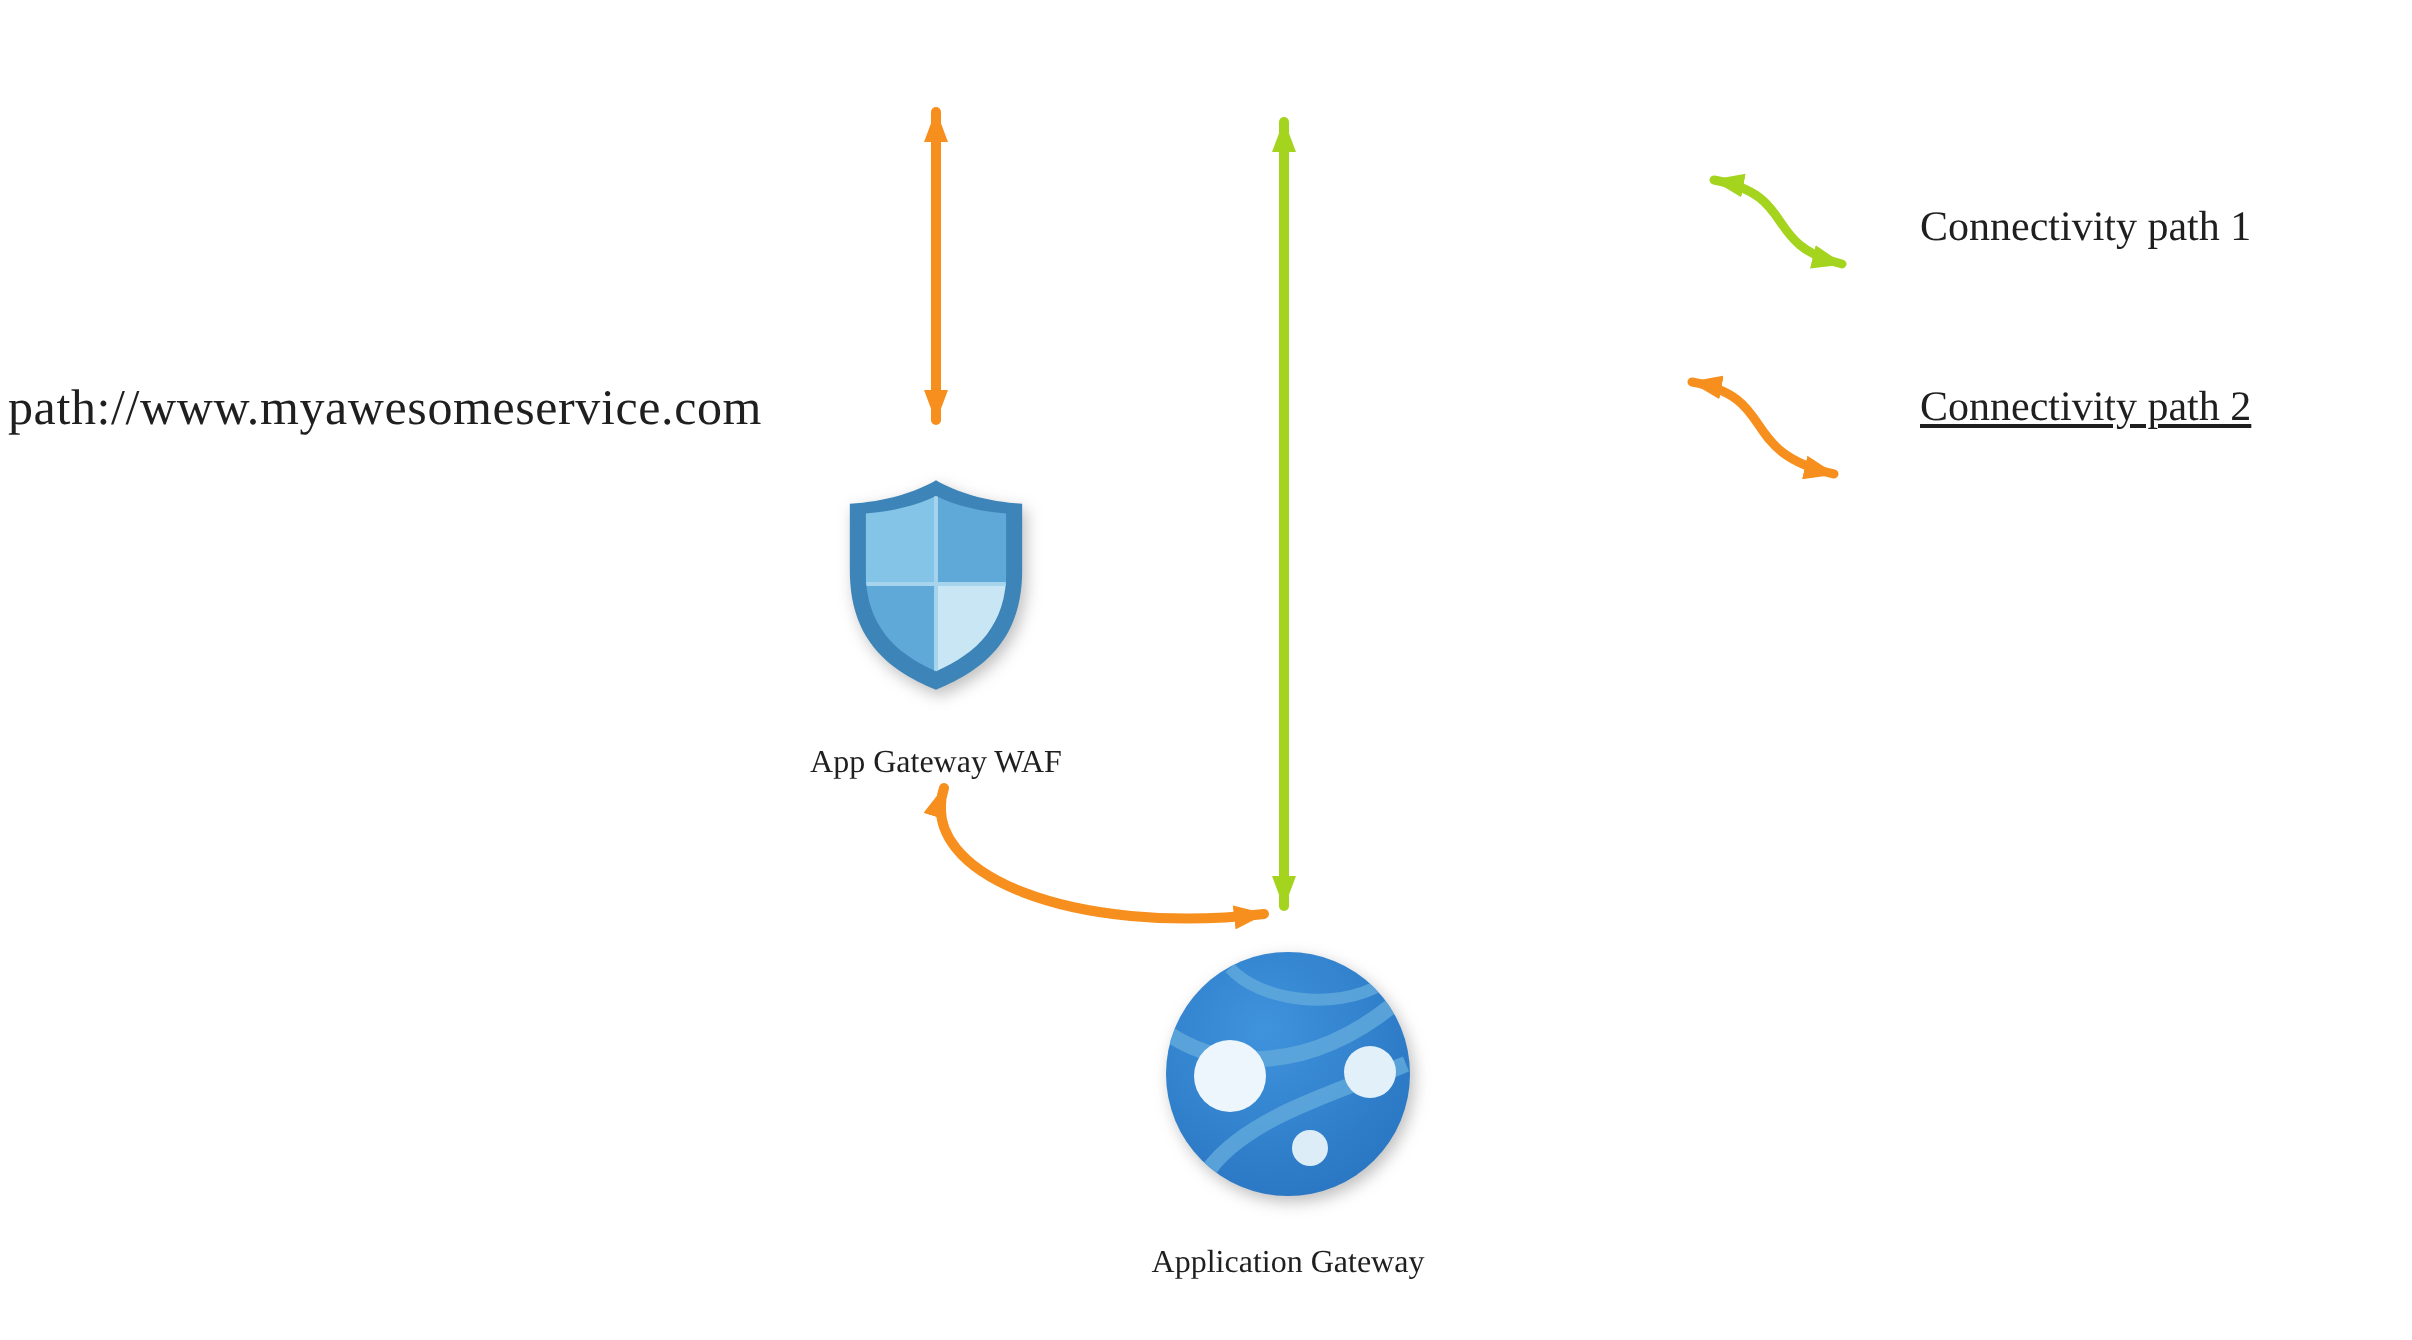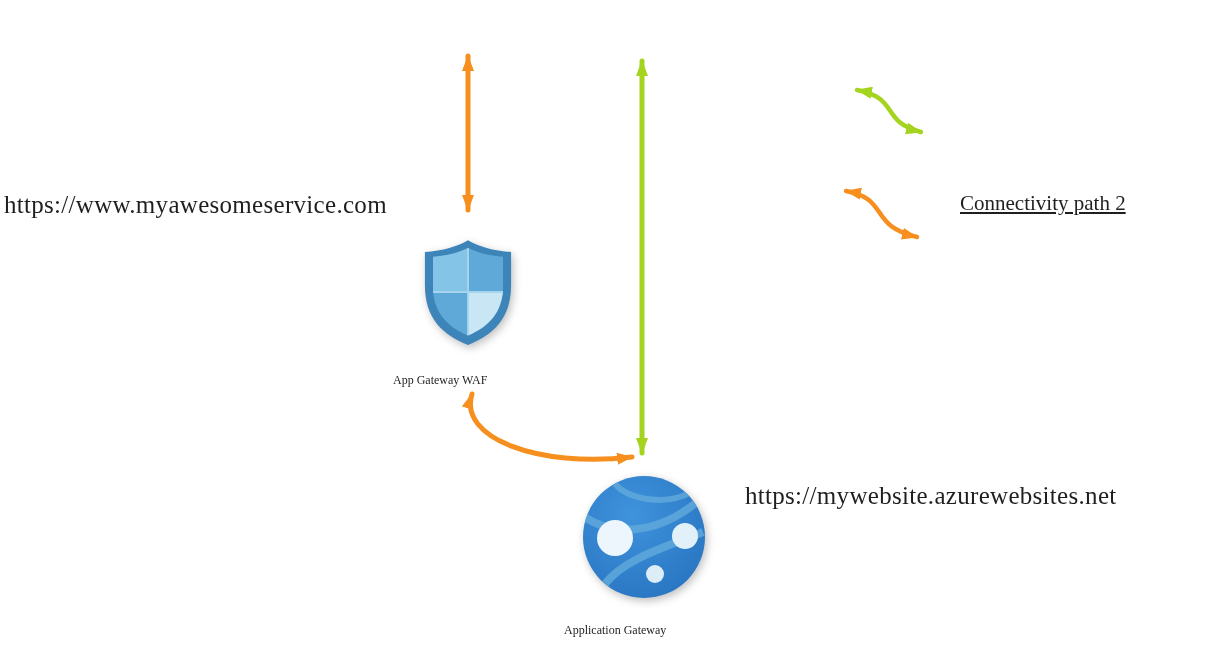--- a/index.html
+++ b/index.html
@@ -28,21 +28,22 @@
     color: #1f1f1f;
     white-space: nowrap;
   }
   .url {
     font-size: 25px;
     letter-spacing: 0.3px;
   }
   .url-left  { left: 4px;   top: 191px; }
   .url-right { left: 745px; top: 482px; }
   .icon-label {
-    font-size: 12px;
+    font-size: 16px;
+    text-align: center;
   }
   .waf-label { left: 393px; top: 373px; width: 150px; }
   .app-label { left: 564px; top: 623px; width: 160px; }
   .legend-label {
     font-size: 21px;
   }
   .legend-1 { left: 960px; top: 101px; }
   .legend-2 { left: 960px; top: 191px; text-decoration: underline; }
   .icon {
     position: absolute;
@@ -71,21 +72,21 @@
 
     <path d="M642 61 L642 453" fill="none" stroke-width="5" stroke-linecap="round" marker-start="url(#mk-green)" marker-end="url(#mk-green)" stroke="#A4D41E"></path>
 
     <path d="M472 394 C 458 438, 538 468, 632 457" fill="none" stroke-width="5" stroke-linecap="round" marker-start="url(#mk-orange)" marker-end="url(#mk-orange)" stroke="#F78F1E"></path>
 
     <path d="M857 90 C 900 98, 880 122, 921 132" fill="none" stroke-width="4.5" stroke-linecap="round" marker-start="url(#mk-green)" marker-end="url(#mk-green)" stroke="#A4D41E"></path>
 
     <path d="M846 191 C 890 199, 868 226, 917 237" fill="none" stroke-width="4.5" stroke-linecap="round" marker-start="url(#mk-orange)" marker-end="url(#mk-orange)" stroke="#F78F1E"></path>
   </svg>
 
-  <div class="txt url url-left">https://www.myawesomeservice.com</div>
+  <div class="txt url url-left">path://www.myawesomeservice.com</div>
 
   <div class="icon shield-icon">
     <svg viewBox="0 0 96 112">
       <defs>
         <clipPath id="shield-clip">
           <path d="M48 10 C 57 14.5 70 18 84 19 L84 48 C 84 76 69 90.5 48 99.5 C 27 90.5 12 76 12 48 L12 19 C 26 18 39 14.5 48 10 Z"></path>
         </clipPath>
       </defs>
 
       <path d="M48 2 C 58 8 74 13 92 14 L92 48 C 92 82 74 98.5 48 109 C 22 98.5 4 82 4 48 L4 14 C 22 13 38 8 48 2 Z" fill="#3D84B8"></path>
@@ -121,17 +122,17 @@
         <path d="M34 10 C 48 26 86 32 110 18" stroke-width="6"></path>
       </g>
       <circle cx="34" cy="64" r="18" fill="#EDF6FC"></circle>
       <circle cx="104" cy="62" r="13" fill="#E2F0FA"></circle>
       <circle cx="74" cy="100" r="9" fill="#DCEDF8"></circle>
     </svg>
   </div>
 
   <div class="txt icon-label app-label">Application Gateway</div>
 
-  <div class="txt url url-right">https://mywebsite.azurewebsites.net</div>
 
+  <div class="txt legend-label legend-1">Connectivity path 1</div>
   <div class="txt legend-label legend-2">Connectivity path 2</div>
 
 </div>
 
 </body></html>

